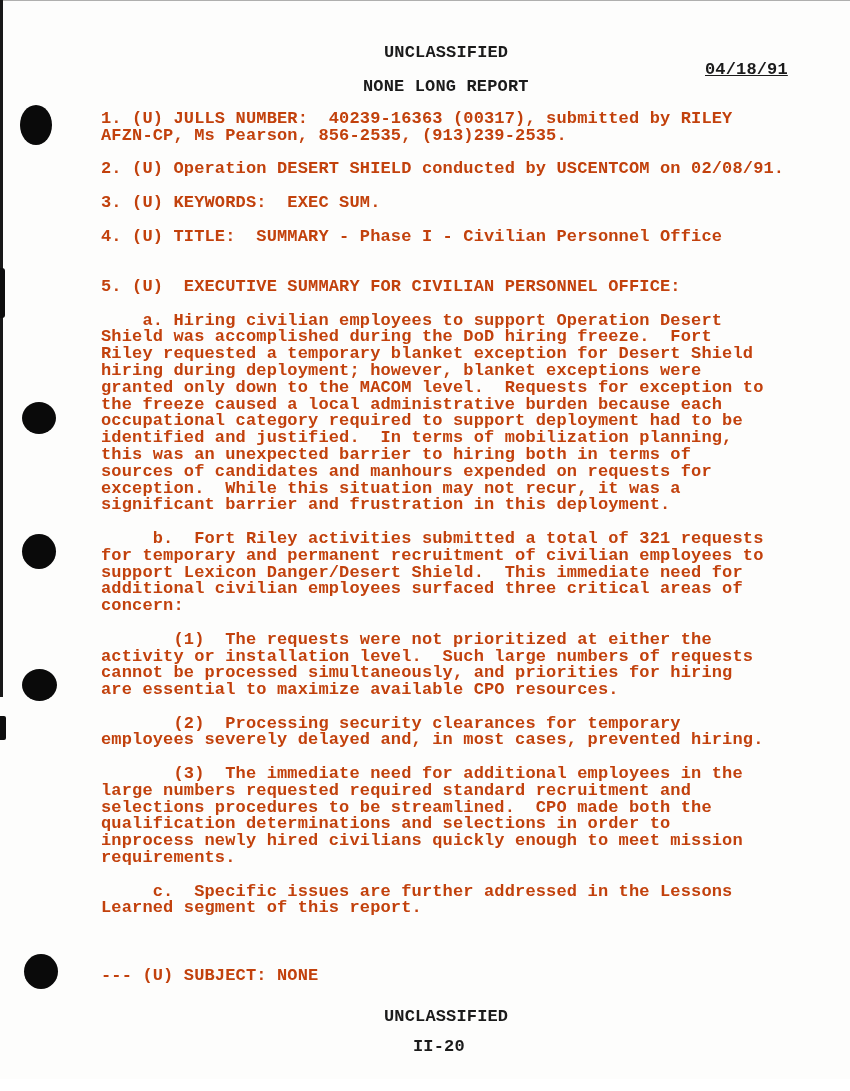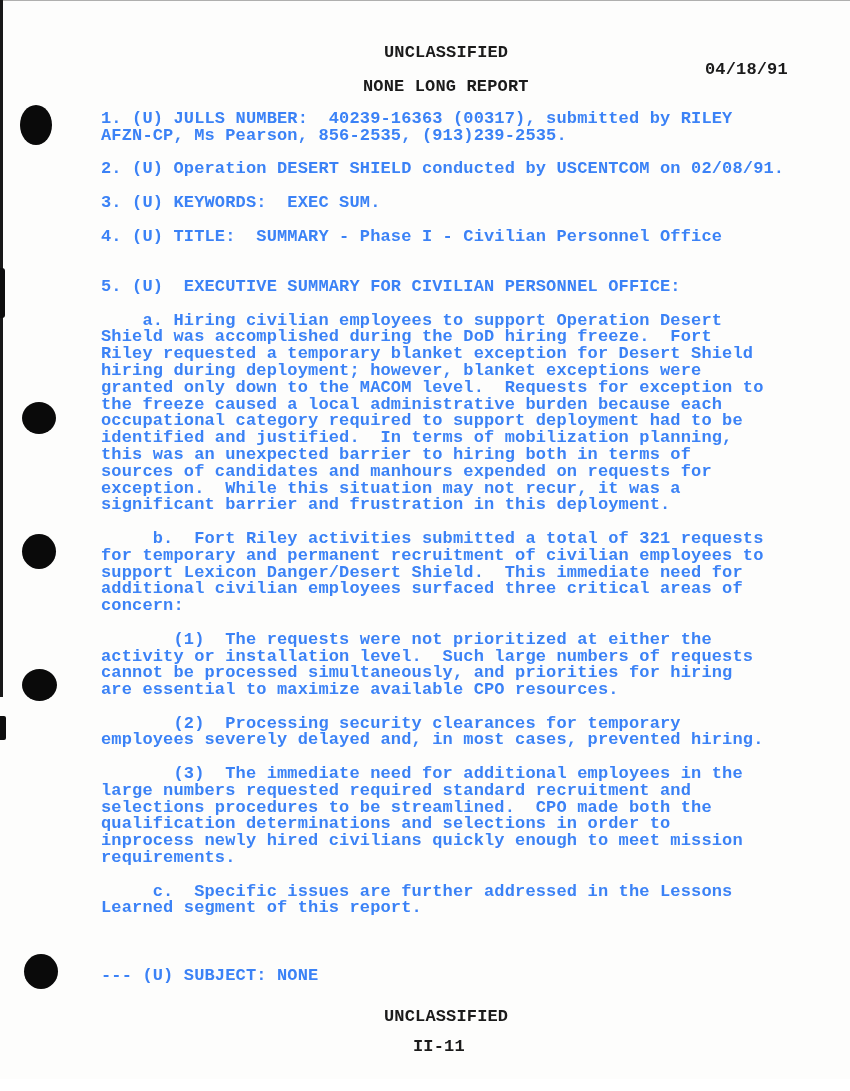--- a/index.html
+++ b/index.html
@@ -53,33 +53,33 @@
   .hole-5 { left: 24px; top: 954px; width: 34px; height: 35px; }
   
   .tw {
     position: absolute;
     font-size: 17px;
     line-height: 17px;
     letter-spacing: 0.15px;
     white-space: pre;
   }
   .hdr-classification { left: 384px; top: 44px; }
-  .hdr-date           { left: 705px; top: 61px; }
+  .hdr-date           { left: 705px; top: 61px; text-decoration: underline; }
   .hdr-title          { left: 363px; top: 78px; }
   .doc-body {
     position: absolute;
     left: 101px; top: 111px;
     margin: 0;
     font-family: inherit;
     font-weight: bold;
     font-size: 17px;
     line-height: 16.8px;
     letter-spacing: 0.15px;
     white-space: pre;
-    color: #3b82f6;
+    color: #c2410c;
   }
   .ftr-classification { left: 384px; top: 1008px; }
   .ftr-page           { left: 413px; top: 1038px; }
 </style>
 </head>
 <body>
 
 <div class="page">
 
   <div class="edge-top"></div>
@@ -144,15 +144,15 @@
 requirements.
 
      c.  Specific issues are further addressed in the Lessons
 Learned segment of this report.
 
 
 
 --- (U) SUBJECT: NONE</pre>
 
   <div class="tw ftr-classification">UNCLASSIFIED</div>
-  <div class="tw ftr-page">II-11</div>
+  <div class="tw ftr-page">II-20</div>
 
 </div>
 
 </body></html>

